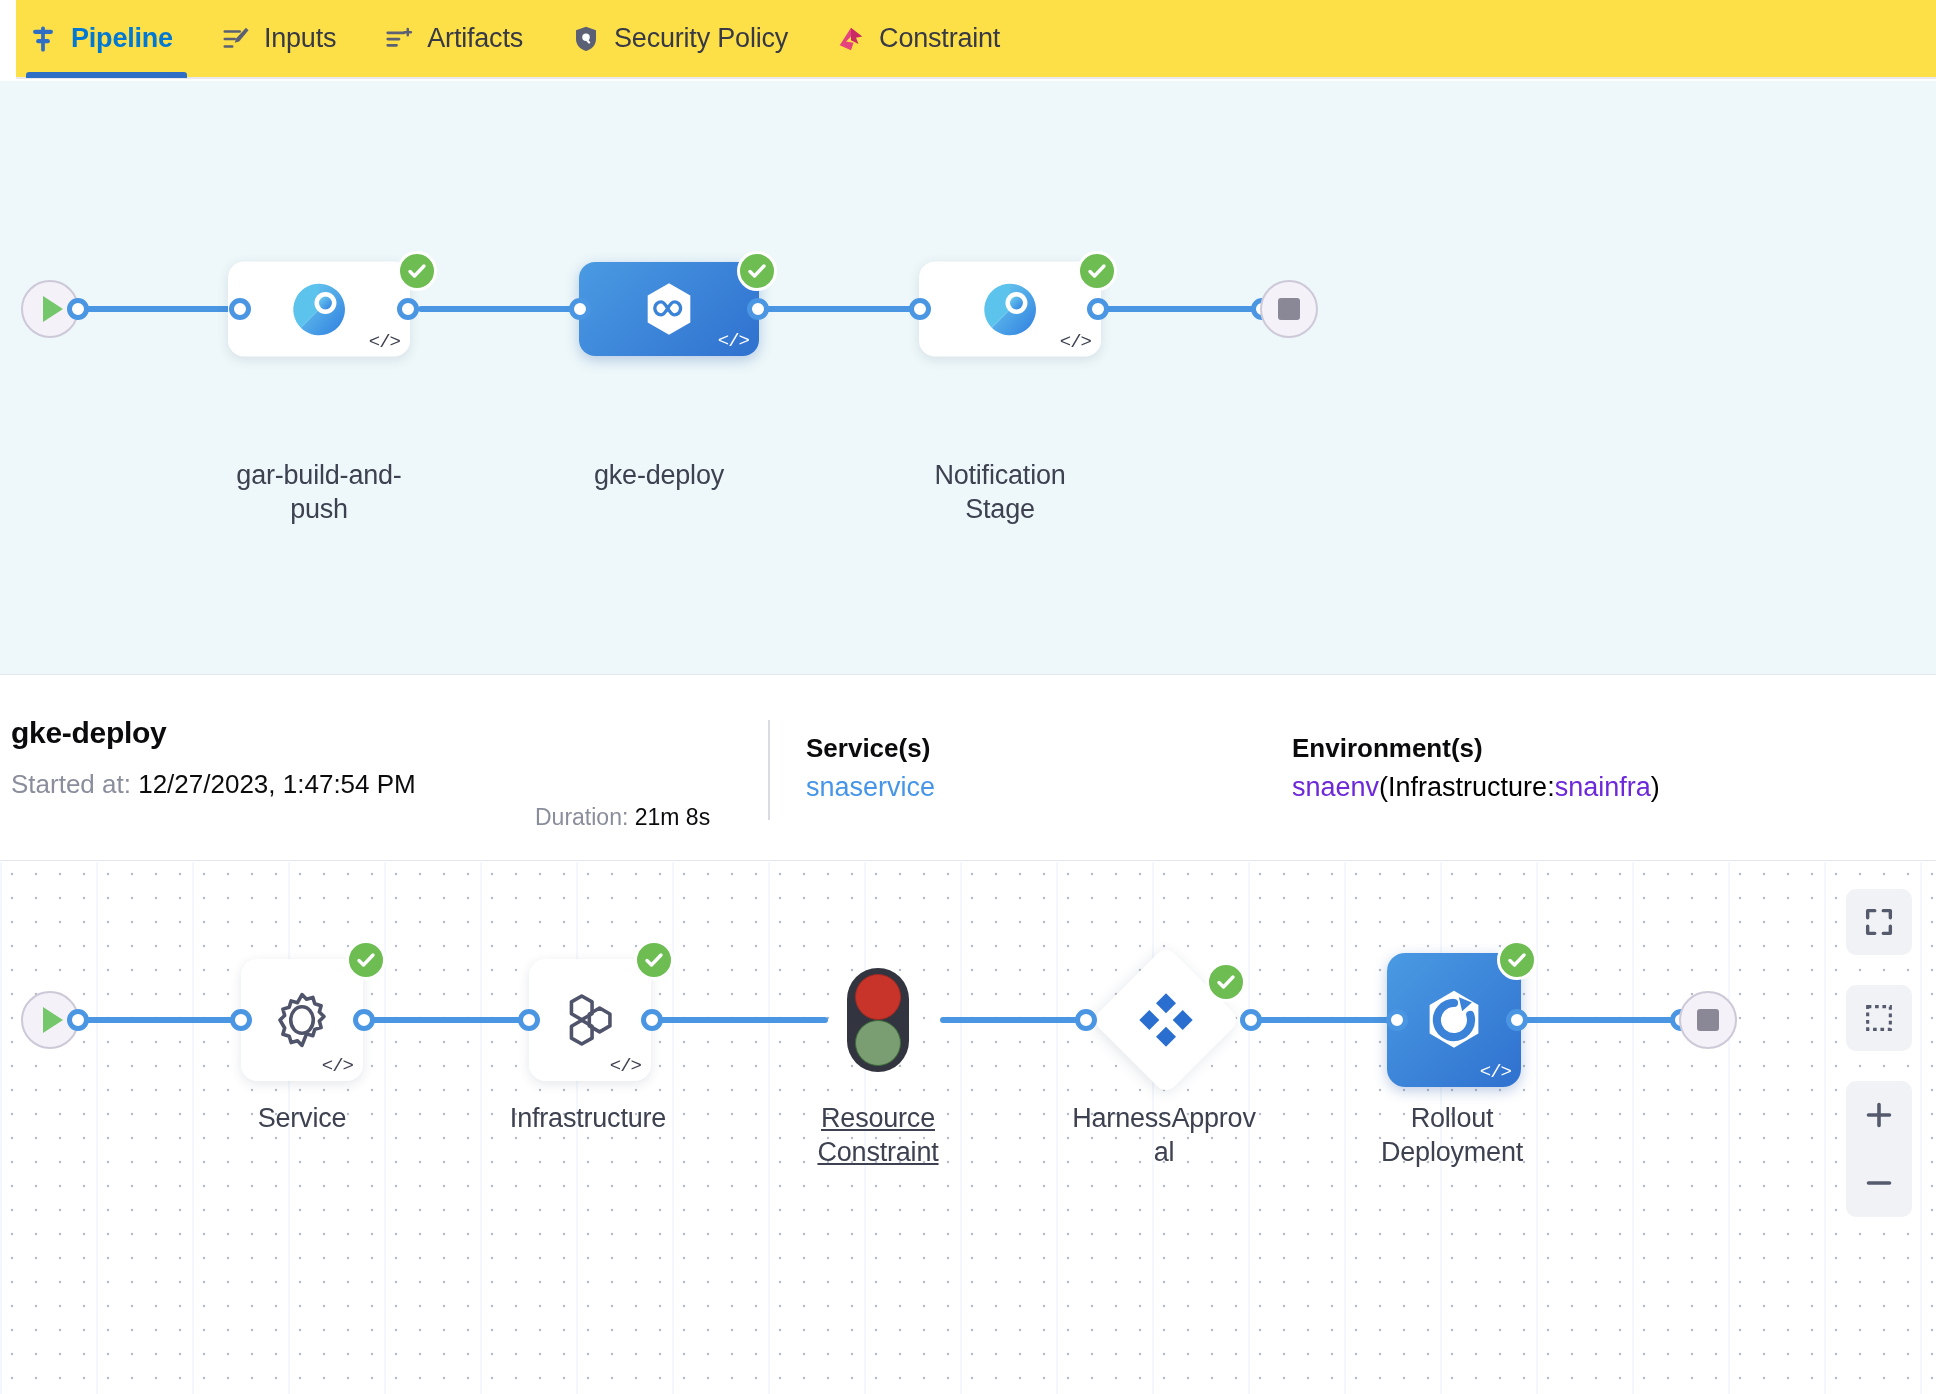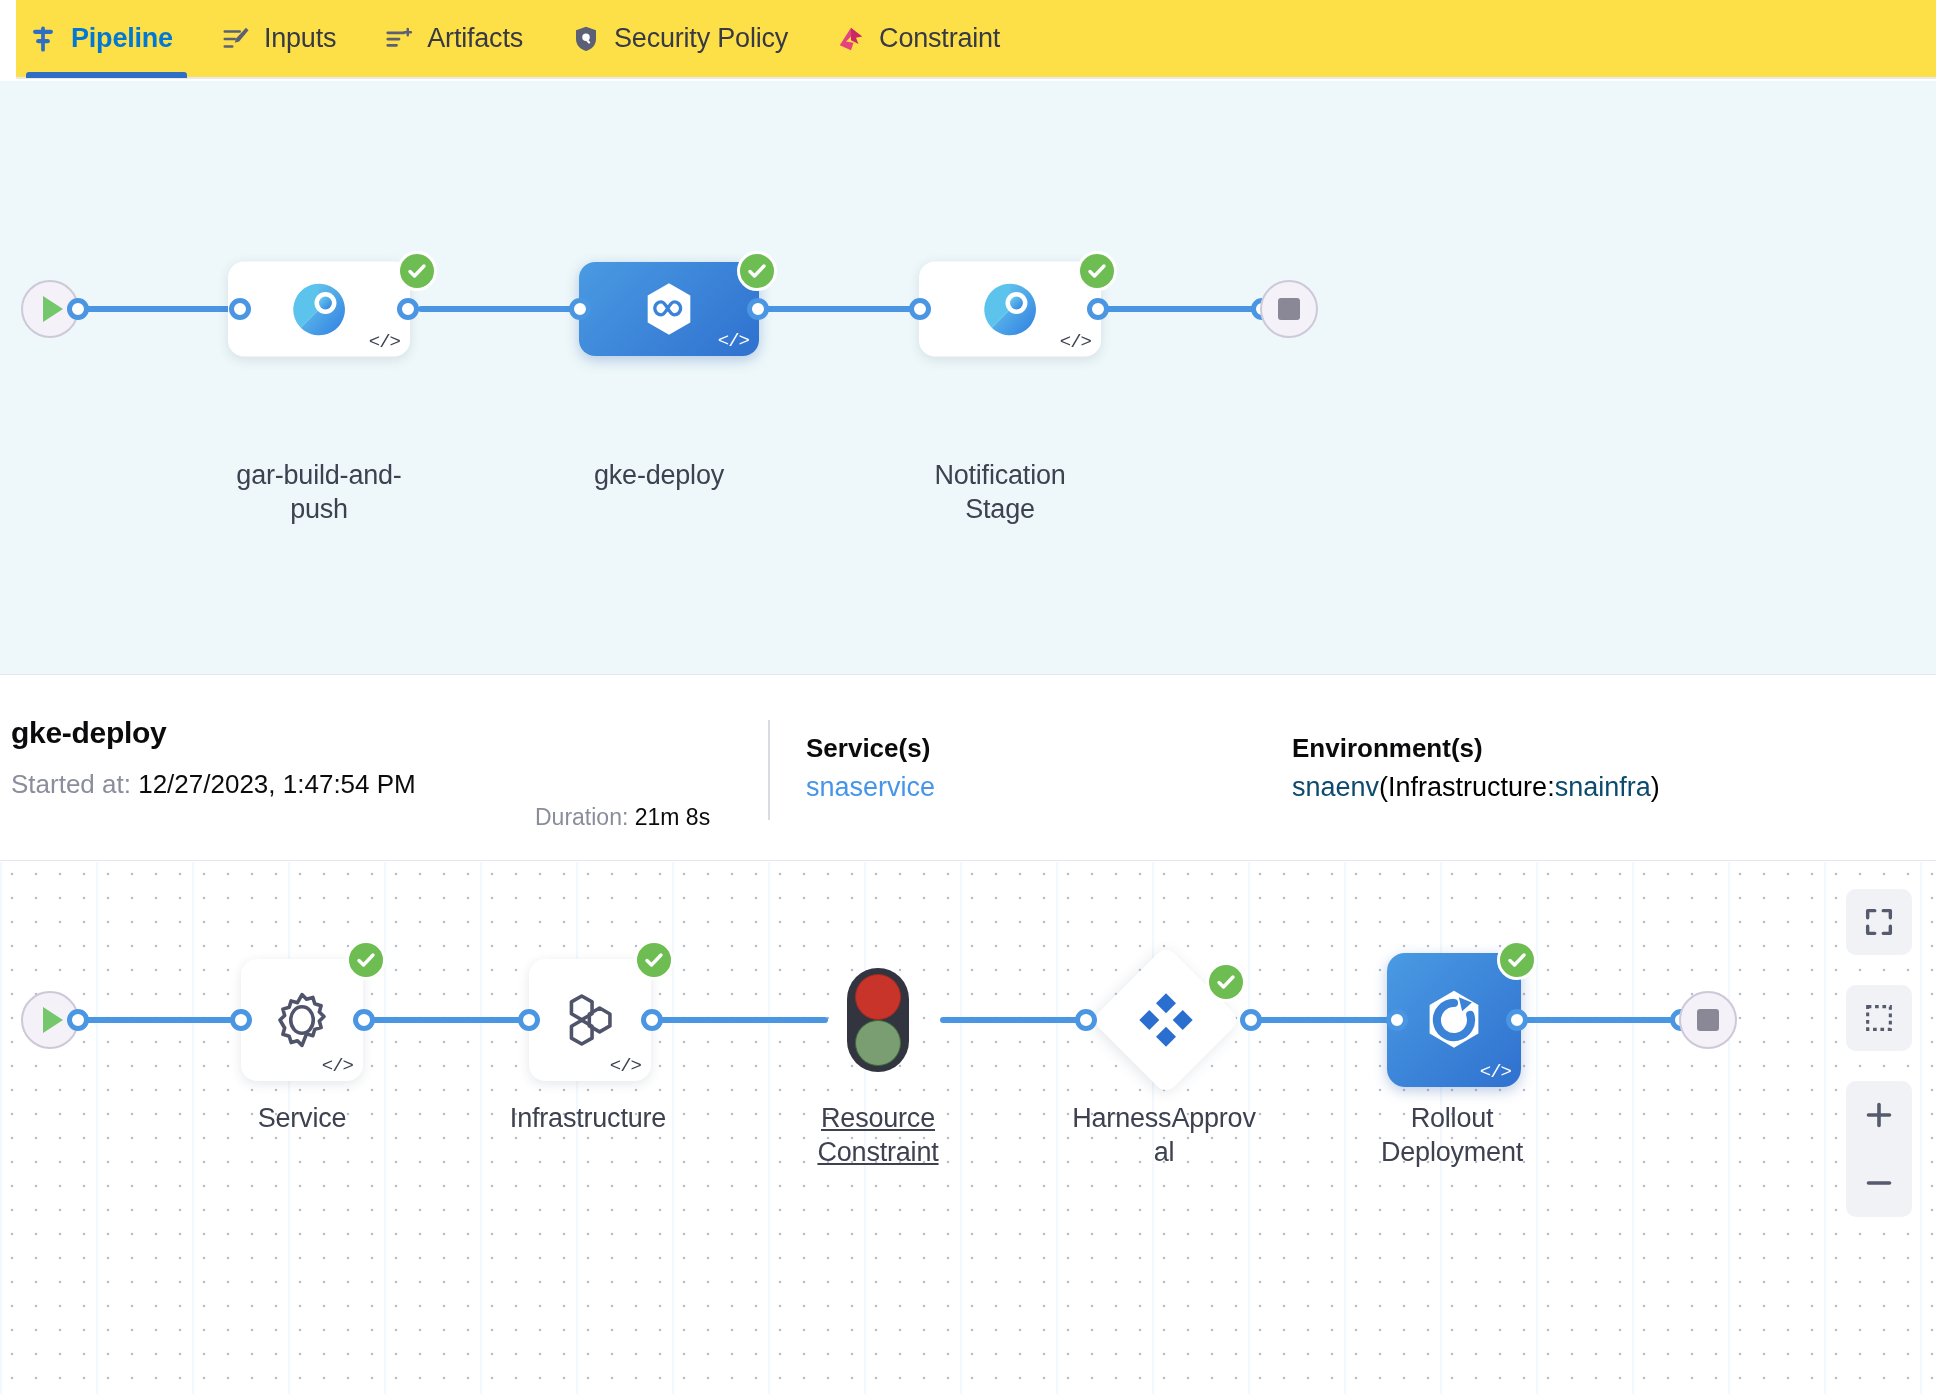--- a/index.html
+++ b/index.html
@@ -68,21 +68,21 @@
   .col-env { position: absolute; left: 1292px; top: 0; }
   .col-head {
     position: absolute; top: 57px; font-size: 26px; font-weight: bold;
     color: #0b0b0d; white-space: nowrap;
   }
   .col-val {
     position: absolute; top: 96px; font-size: 27px; color: #4695e8;
     white-space: nowrap;
   }
   .col-val .muted { color: #000000; }
-  .col-val .lnk { color: #0c4a6e; }
+  .col-val .lnk { color: #6d28d9; }
 
   
   .stage-canvas {
     position: absolute; top: 862px; left: 0; width: 1936px; height: 532px;
     background:
       radial-gradient(circle, #b6bcc9 1.4px, rgba(0,0,0,0) 1.6px) 0 0 / 24px 24px,
       repeating-linear-gradient(to right, #f2f8fd 0 2px, rgba(0,0,0,0) 2px 96px);
     background-color: #ffffff;
     overflow: hidden;
   }

